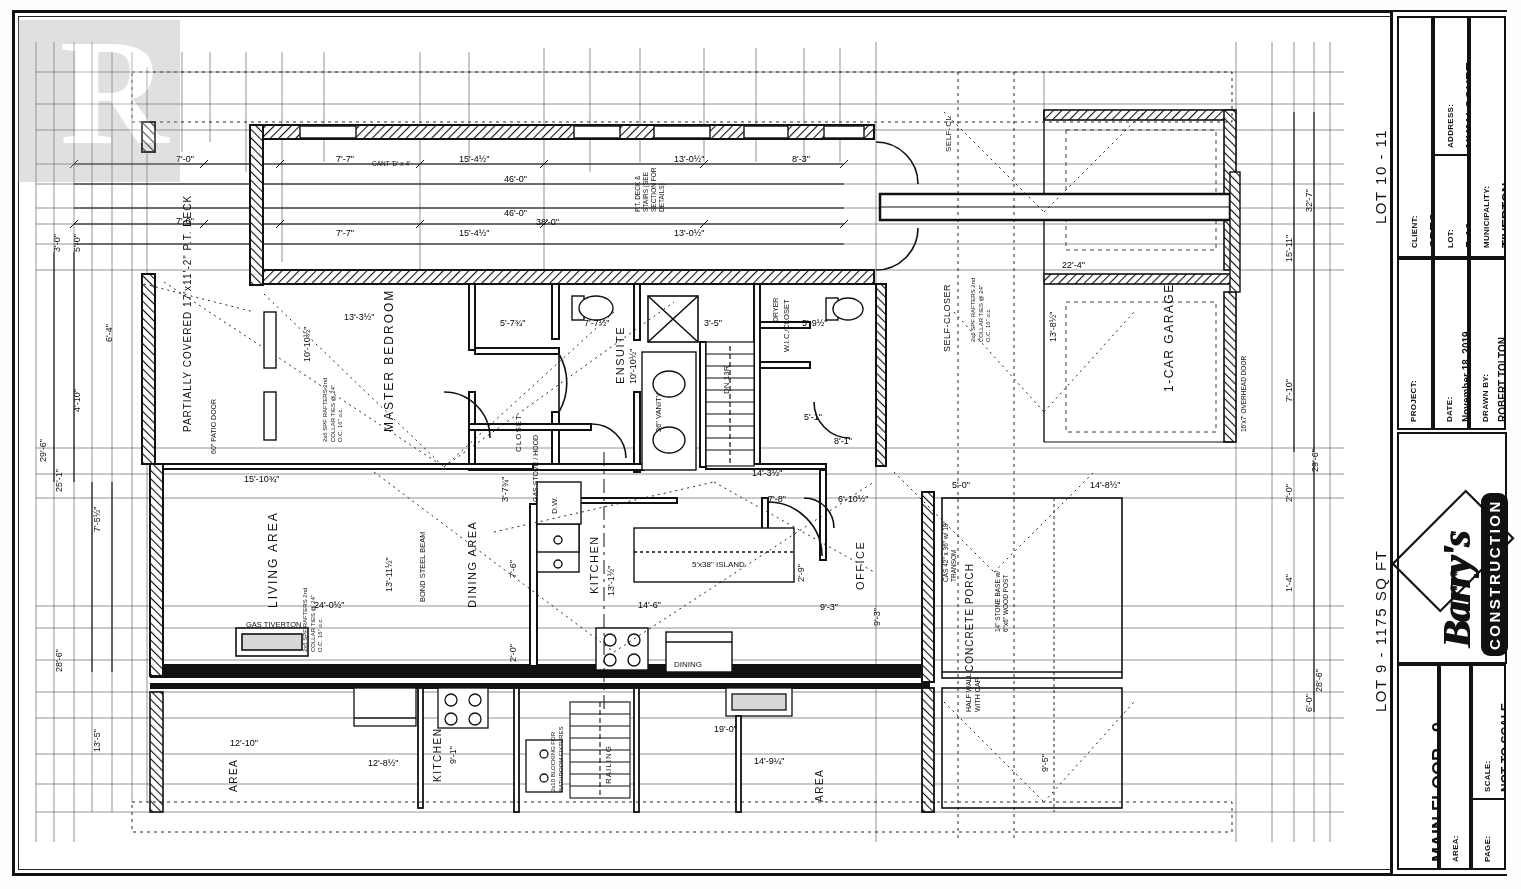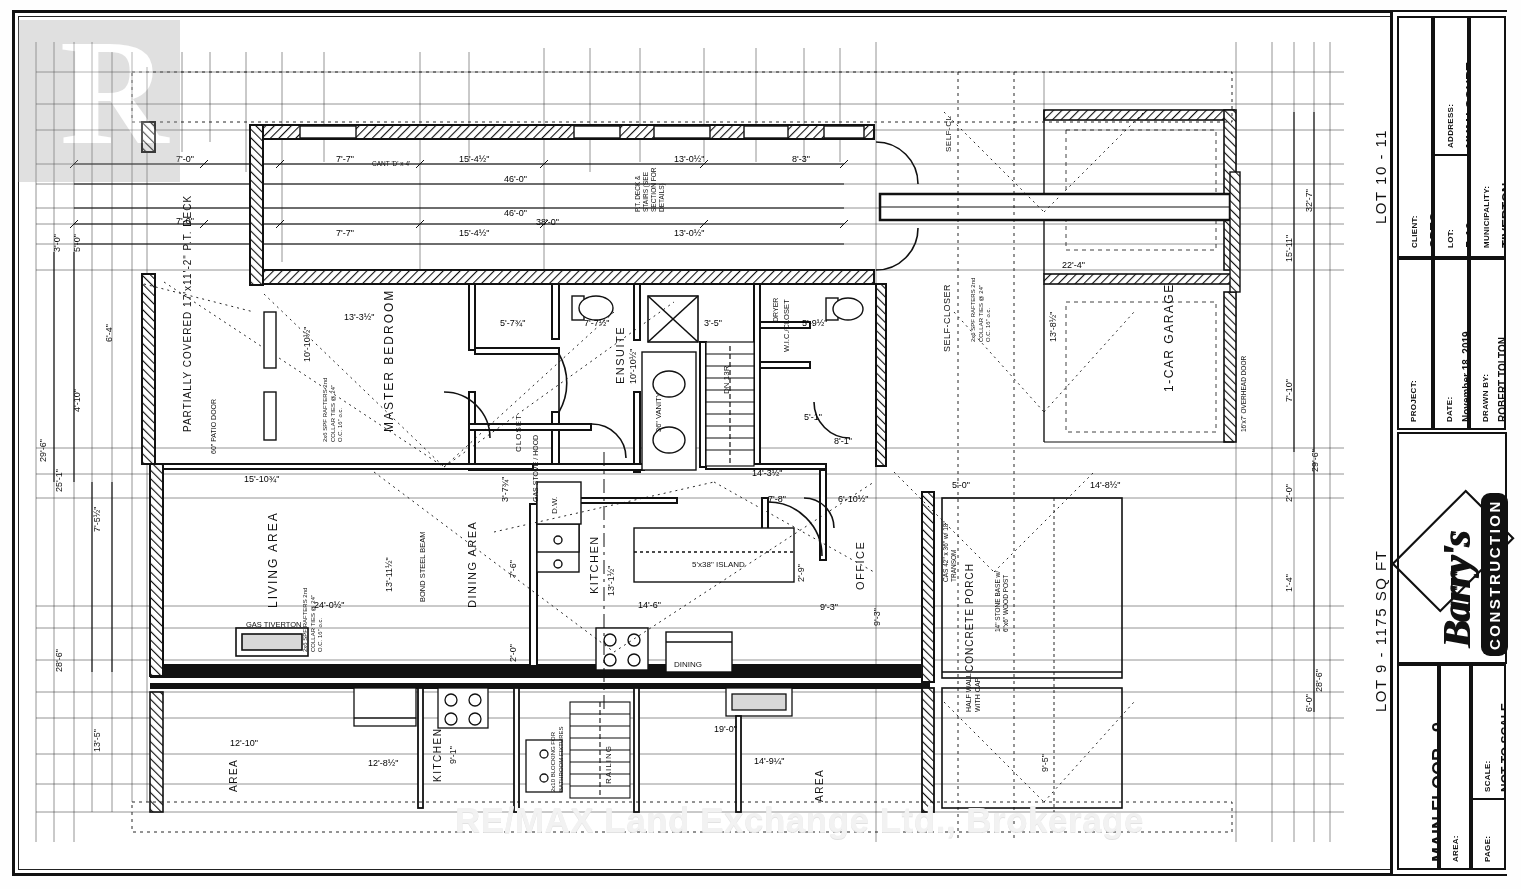--- a/index.html
+++ b/index.html
@@ -556,21 +556,20 @@
     <div class="rot" style="left:1026px;top:760px;font-size:9px;">9'-5"</div>
 
     <div class="lot-label" style="left:1358px;top:212px;">LOT 10 - 11</div>
     <div class="lot-label" style="left:1358px;top:700px;">LOT 9 - 1175 SQ FT</div>
   </div>
 
   <div class="wm-realtor">
     <div class="blk"></div>
     <div class="rbox">R</div>
   </div>
-  <div class="wm-remax">RE/MAX Land Exchange Ltd., Brokerage</div>
 
   <div id="titleblock">
 
     <div class="tb-cell" style="left:4px;top:4px;width:36px;height:242px;">
       <div class="tb-lbl" style="left:11px;top:230px;font-size:8px;">CLIENT:</div>
       <div class="tb-val" style="left:28px;top:230px;font-size:13px;">SPEC.</div>
     </div>
 
     <div class="tb-cell" style="left:40px;top:4px;width:36px;height:242px;">
       <div class="tb-lbl" style="left:11px;top:230px;font-size:8px;">LOT:</div>

